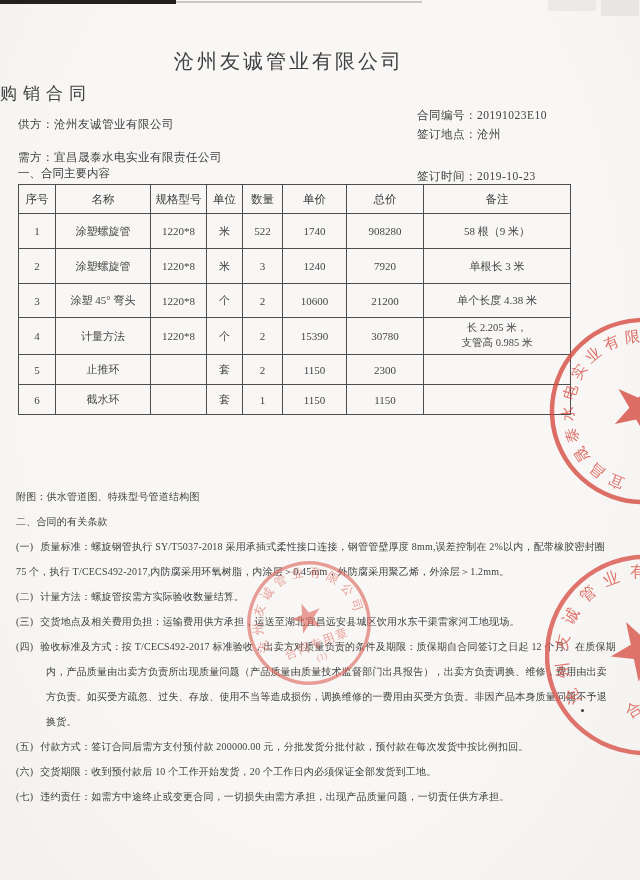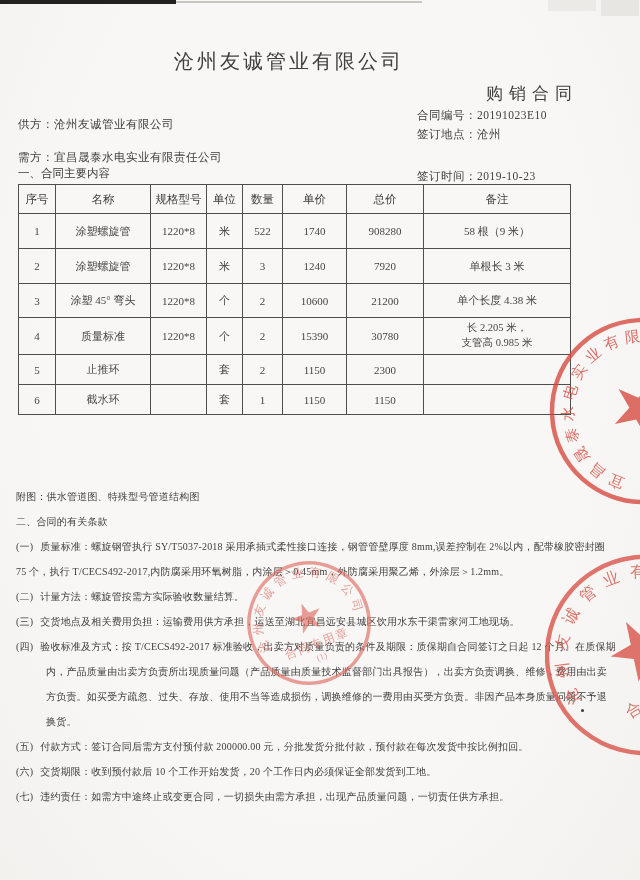--- a/index.html
+++ b/index.html
@@ -10,21 +10,21 @@
         color:#3b3b3b;}
   
   .strip1{position:absolute;left:0;top:0;width:176px;height:4px;background:#22211f;}
   .strip2{position:absolute;left:176px;top:1px;width:246px;height:2px;background:#c9c7c2;}
   .mark-tr1{position:absolute;left:548px;top:0;width:48px;height:11px;background:#eceae7;}
   .mark-tr2{position:absolute;left:601px;top:0;width:38px;height:16px;background:#e8e6e3;}
   .speck{position:absolute;left:581px;top:709px;width:3px;height:3px;background:#3a3a3a;border-radius:50%;}
 
   .doc-title{position:absolute;left:0;top:48px;width:578px;text-align:center;
              font-size:20px;letter-spacing:3px;color:#3f3f3f;}
-  .doc-subtitle{position:absolute;left:0;top:82px;width:578px;text-align:right;
+  .doc-subtitle{position:absolute;left:0;top:82px;width:578px;text-align:left;
                 font-size:17px;letter-spacing:6px;color:#3f3f3f;}
   .info{position:absolute;font-size:11.5px;color:#404040;letter-spacing:.5px;}
   .i-supplier{left:18px;top:117px;}
   .i-buyer{left:18px;top:150px;}
   .i-no{left:417px;top:108px;}
   .i-place{left:417px;top:127px;}
   .i-date{left:417px;top:133px;margin-top:36px;}
   .sec1{position:absolute;left:18px;top:166px;font-size:11.5px;color:#3c3c3c;}
 
   table.items{position:absolute;left:18px;top:184px;width:552px;border-collapse:collapse;
@@ -119,21 +119,21 @@
       <td>涂塑 45° 弯头</td>
       <td>1220*8</td>
       <td>个</td>
       <td>2</td>
       <td>10600</td>
       <td>21200</td>
       <td>单个长度 4.38 米</td>
     </tr>
     <tr style="height:37px;">
       <td>4</td>
-      <td>质量标准</td>
+      <td>计量方法</td>
       <td>1220*8</td>
       <td>个</td>
       <td>2</td>
       <td>15390</td>
       <td>30780</td>
       <td class="remark-multiline">长 2.205 米，
 支管高 0.985 米</td>
     </tr>
     <tr style="height:30px;">
       <td>5</td>

